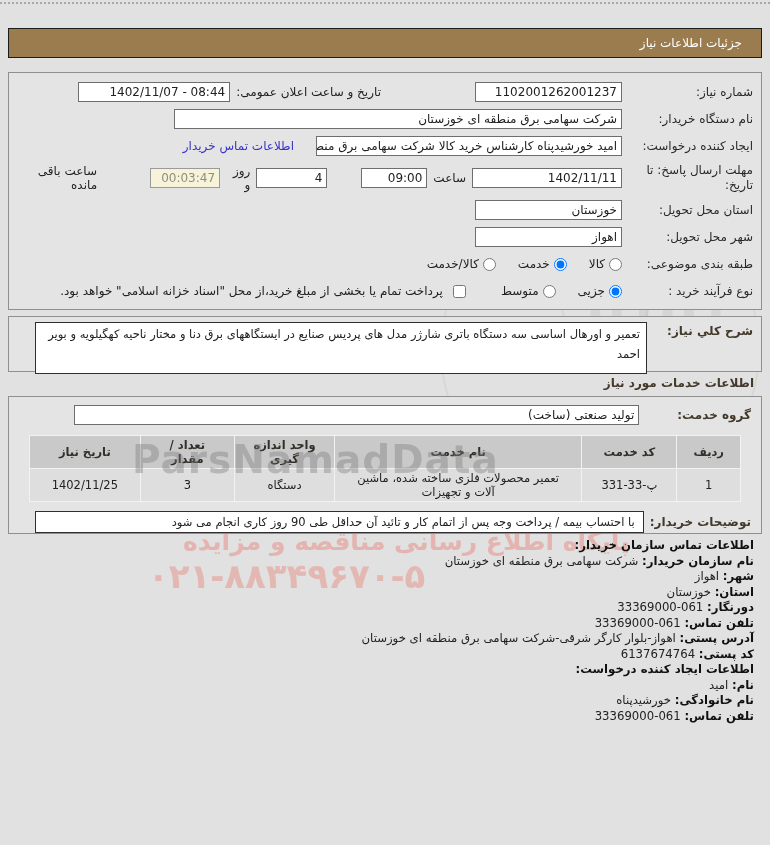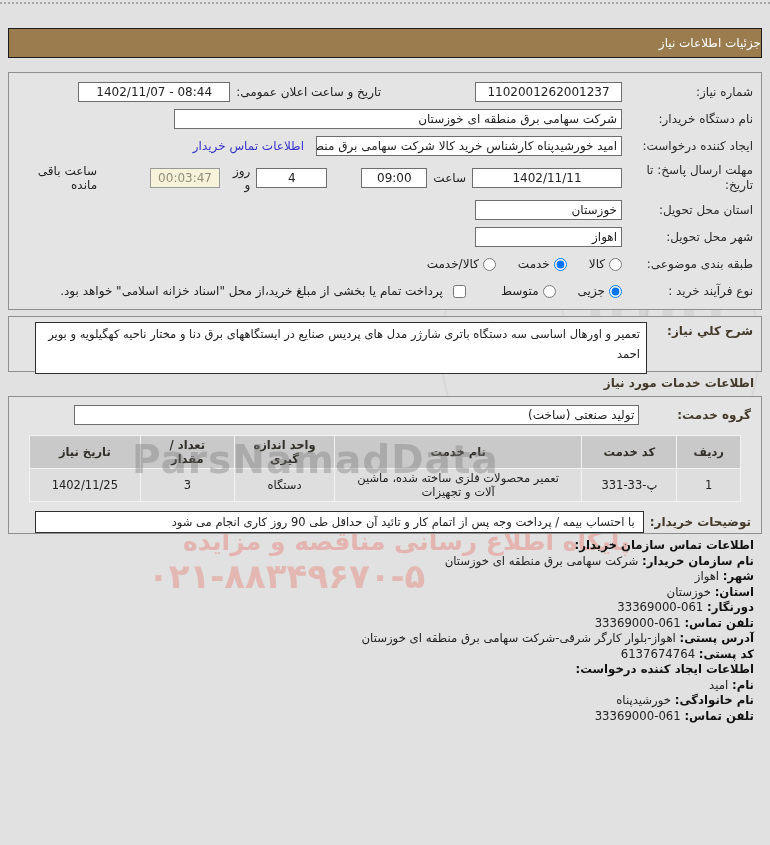--- a/index.html
+++ b/index.html
@@ -17,46 +17,46 @@
     direction:rtl;
     overflow:hidden;
   }
   .dotted-top {
     position:absolute; top:2px; left:0; width:100%; height:0;
     border-top:2px dotted #a8a8a8;
   }
   .titlebar {
     position:absolute; top:28px; right:8px; left:8px; height:30px;
     background:#9b7c4f; border:1px solid #1c1c1c;
-    color:#fff; line-height:28px; padding:0 0;
+    color:#fff; line-height:28px; padding:0 19px;
     font-size:12px;
   }
   .box {
     position:absolute; right:8px; left:8px;
     border:1px solid #8f8f8f; background:#e4e4e4;
   }
   .box1 { top:72px; height:238px; padding:9px 8px; }
   .box2 { top:316px; height:56px; padding:5px 8px; display:flex; align-items:flex-start; }
   .box3 { top:396px; height:138px; padding:8px 10px; }
 
   .frow { display:flex; align-items:center; margin-bottom:7px; min-height:20px; gap:6px; }
   .flabel { width:125px; flex:none; color:#2a2a2a; line-height:1.25; }
   .tb {
     background:#fff; border:1px solid #6e6e6e;
     height:20px; line-height:18px; padding:0 4px;
     overflow:hidden; white-space:nowrap;
   }
-  .center { text-align:center; }
+  .center { text-align:right; }
   .ltr { direction:ltr; }
   .w145{width:147px;flex:none;} .w152{width:152px;flex:none;}
   .w448{width:448px;flex:none;} .w383{width:306px;flex:none;}
   .w150{width:150px;flex:none;} .w66{width:66px;flex:none;}
   .w71{width:71px;flex:none;} .w70{width:70px;flex:none;margin-left:47px;}
   .sp88{margin-right:88px;} .sp28{margin-right:28px;}
-  .link { color:#3733cb; cursor:pointer; margin-right:6px; }
+  .link { color:#3733cb; cursor:pointer; margin-right:16px; }
   .countdown { background:#f7f3da; color:#8f8f7a; border:1px solid #9a9a9a; }
   .rgroup { display:flex; align-items:center; gap:22px; }
   .ritem { display:flex; align-items:center; gap:4px; }
   .ritem input { margin:0; }
   .chk { display:flex; align-items:center; gap:6px; margin-right:26px; }
 
   .desc-label { width:92px; flex:none; font-weight:bold; color:#443a2b; padding-top:2px; line-height:1.3; }
   .desc-box {
     width:612px; flex:none; height:52px; margin-right:14px;
     background:#fff; border:1px solid #2f2f2f;

